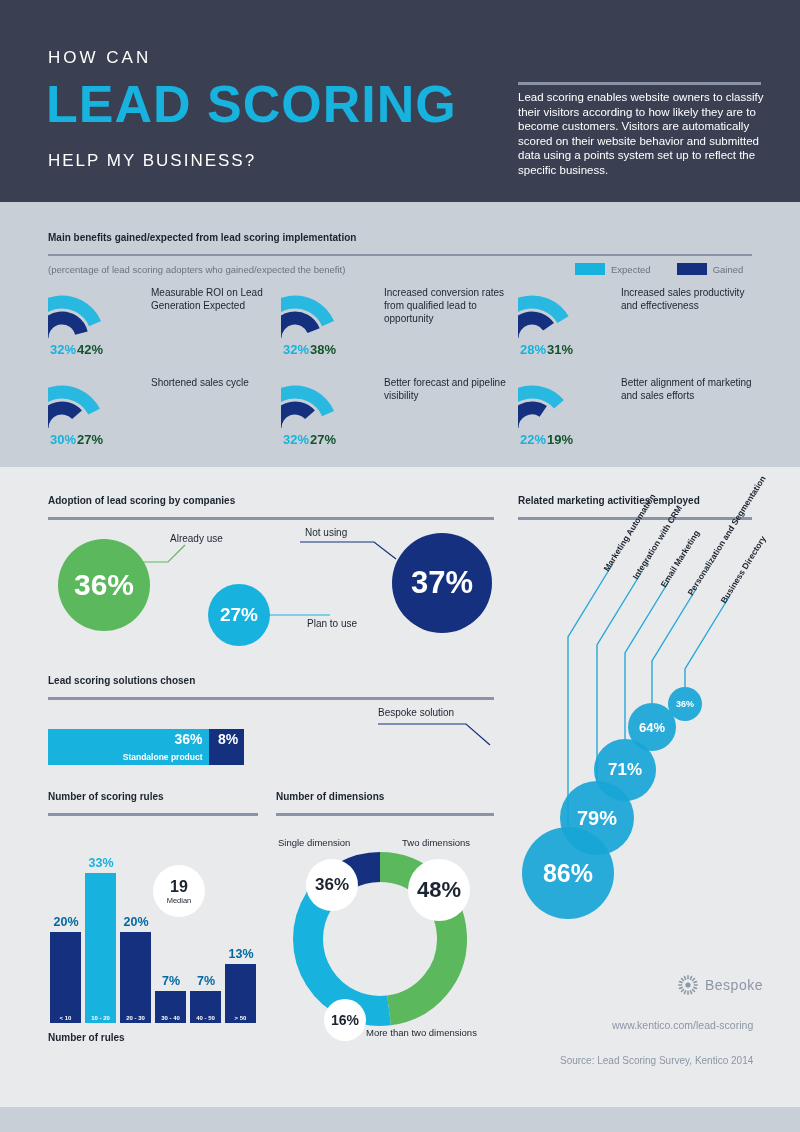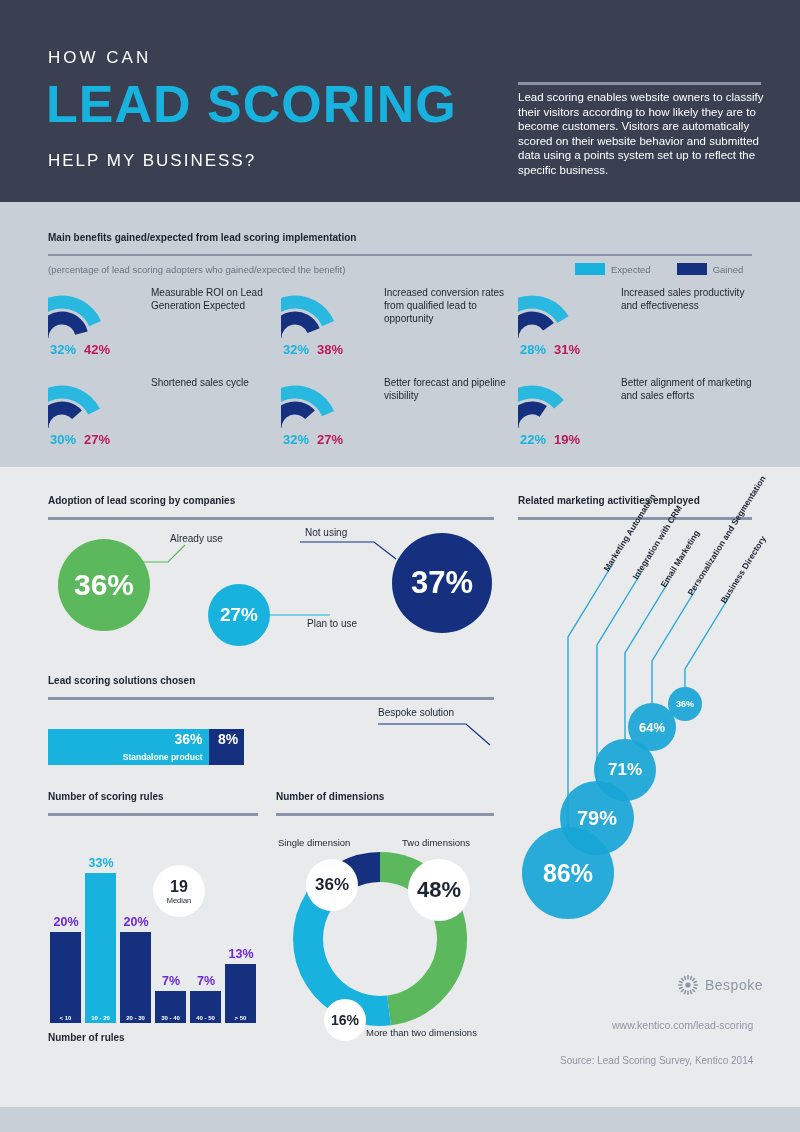--- a/index.html
+++ b/index.html
@@ -75,21 +75,21 @@
   .benefit .arcbox { position: absolute; left: 0; top: 0; width: 92px; height: 62px; }
   .benefit .blabel {
     position: absolute; left: 103px; top: 4px; width: 132px;
     font-size: 10px; line-height: 13px; color: #1b2430;
   }
   .benefit .vals {
     position: absolute; left: 2px; top: 60px;
     font-size: 13px; font-weight: 700; white-space: nowrap;
   }
   .v-exp { color: #17b2dd; }
-  .v-gai { color: #be185d; margin-left: 8px; }
+  .v-gai { color: #14532d; margin-left: 1px; }
 
   
   #mid {
     position: absolute; left: 0; top: 467px;
     width: 800px; height: 640px;
     background: #e9eaec;
   }
   #adopt-title { position: absolute; left: 48px; top: 28px; }
   #adopt-rule { position: absolute; left: 48px; top: 50px; width: 446px; height: 3px; background: #8a93a8; }
   #rel-title { position: absolute; left: 518px; top: 28px; }
@@ -128,21 +128,21 @@
     position: absolute; left: 48px; top: 376px;
     width: 212px; height: 202px;
   }
   .bcol {
     position: absolute; bottom: 22px; width: 31px;
     background: #14307e;
   }
   .bcol.hl { background: #17b2dd; }
   .bpct {
     position: absolute; width: 44px; text-align: center;
-    font-size: 12.5px; font-weight: 700; color: #6d28d9;
+    font-size: 12.5px; font-weight: 700; color: #0369a1;
   }
   .bpct.hl { color: #17b2dd; }
   .btick {
     position: absolute; bottom: 22px; width: 31px; height: 11px;
     color: #ffffff; font-size: 6px; font-weight: 700;
     display: flex; align-items: center; justify-content: center;
   }
   #bx-label {
     position: absolute; left: 0; bottom: 2px;
     font-size: 10px; font-weight: 700; color: #1b2430;

